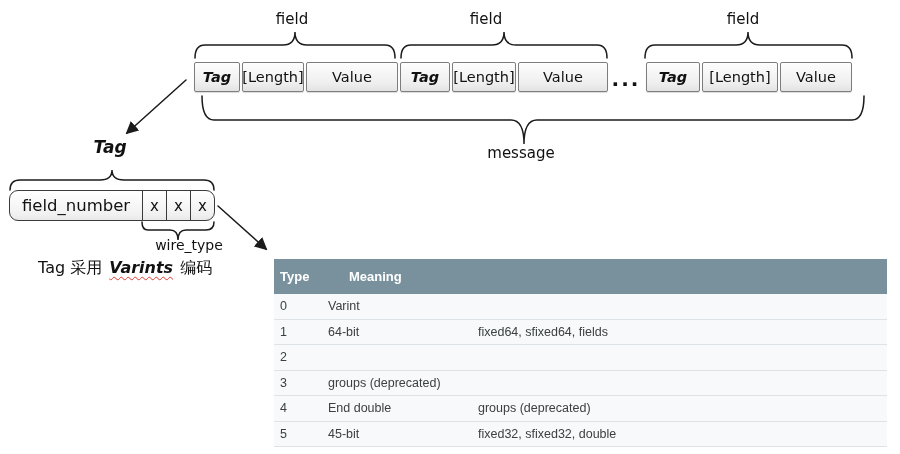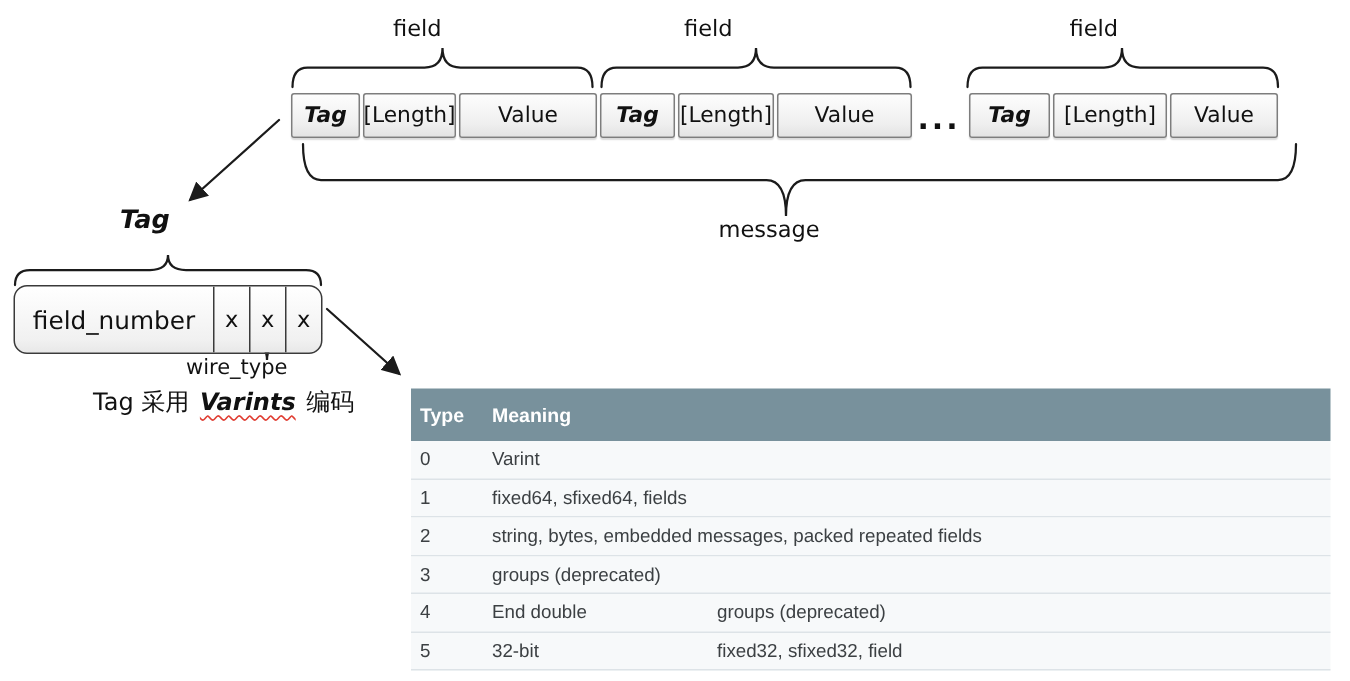--- a/index.html
+++ b/index.html
@@ -7,56 +7,56 @@
   .canvas {
     position:relative; width:900px; height:454px; overflow:hidden;
     background:#ffffff;
     font-family:"DejaVu Sans", sans-serif;
     color:#111;
   }
   svg.overlay { position:absolute; left:0; top:0; width:900px; height:454px; pointer-events:none; }
   svg.overlay path, svg.overlay line { fill:none; stroke:#1b1b1b; stroke-width:1.5; stroke-linecap:round; }
   svg.overlay .ahead { fill:#1b1b1b; stroke:none; }
 
-  .lbl { position:absolute; text-align:left; font-size:15px; white-space:nowrap; }
+  .lbl { position:absolute; text-align:center; font-size:15px; white-space:nowrap; }
   .field-lbl { top:10px; width:60px; }
   .message-lbl { left:479px; top:144px; width:84px; }
   .tag-lbl { left:80px; top:137px; width:60px; font-weight:bold; font-style:italic; font-size:17px; }
-  .wiretype-lbl { left:124px; top:237px; width:84px; font-size:14px; }
+  .wiretype-lbl { left:147px; top:237px; width:84px; font-size:14px; }
 
   .group { position:absolute; top:62px; height:30px; display:flex; gap:2px; }
   .cell {
     height:30px; display:flex; align-items:center; justify-content:center;
     border:1.3px solid #7d7d7d; border-radius:2px; font-size:14.5px; white-space:nowrap;
     background:linear-gradient(180deg,#fdfdfd 0%,#efefef 70%,#e3e3e3 100%);
     box-shadow:0 1px 1px rgba(0,0,0,0.15);
   }
   .cell.tag { font-weight:bold; font-style:italic; }
 
   .ellipsis { position:absolute; left:606px; top:62px; width:40px; height:30px;
     display:flex; align-items:flex-end; justify-content:center; padding-bottom:3px;
     font-weight:bold; font-size:20px; letter-spacing:2px; line-height:1; }
 
   .fnbox {
-    position:absolute; left:9px; top:190px; width:206px; height:46px;
+    position:absolute; left:9px; top:190px; width:206px; height:31px;
     border:1.6px solid #3a3a3a; border-radius:9px; display:flex; overflow:hidden;
     background:linear-gradient(180deg,#ffffff 0%,#f1f1f1 80%,#e8e8e8 100%);
   }
   .fn-label { flex:1; display:flex; align-items:center; justify-content:center; font-size:16.5px; }
   .xcell { width:24px; display:flex; align-items:center; justify-content:center;
     border-left:1.6px solid #3a3a3a; font-size:15px; }
 
-  .note { position:absolute; left:38px; top:258px; font-size:16px; white-space:pre;margin-left:24px; }
+  .note { position:absolute; left:38px; top:258px; font-size:16px; white-space:pre; }
   .note .varints { font-weight:bold; font-style:italic; padding:0 2px;
     text-decoration:underline wavy var(--note-underline,#e03c31); text-decoration-thickness:1px; text-underline-offset:3px; }
 
   .wtable { position:absolute; left:274px; top:259px; width:613px;
     font-family:"Liberation Sans", sans-serif; font-size:12.5px; color:var(--body-text,#3c4043); }
   .thead { display:grid; grid-template-columns:48px 150px 1fr; height:35px;
-    background:var(--header-bg,#78919c); color:var(--header-text,#ffffff); font-weight:bold; font-size:13px; }
+    background:var(--header-bg,#78919c); color:var(--header-text,#ffffff); font-weight:bold; font-size:13px;gap:21px; }
   .thead > div { display:flex; align-items:center; padding-left:6px; }
   .trow { display:grid; grid-template-columns:48px 150px 1fr; height:25.5px;
     background:var(--row-bg,#f7f9fa); border-bottom:1px solid var(--row-border,#dde3e7); }
   .trow > div { display:flex; align-items:center; padding-left:6px; white-space:nowrap; }
 </style>
 </head>
 <body>
 
 <div class="canvas">
 
@@ -116,35 +116,35 @@
     <div class="thead">
       <div>Type</div>
       <div>Meaning</div>
     </div>
     <div class="trow">
       <div>0</div>
       <div>Varint</div>
     </div>
     <div class="trow">
       <div>1</div>
+      <div>64-bit</div>
       <div>fixed64, sfixed64, fields</div>
     </div>
     <div class="trow">
       <div>2</div>
-      <div>string, bytes, embedded messages, packed repeated fields</div>
     </div>
     <div class="trow">
       <div>3</div>
       <div>groups (deprecated)</div>
     </div>
     <div class="trow">
       <div>4</div>
       <div>End double</div>
       <div>groups (deprecated)</div>
     </div>
     <div class="trow">
       <div>5</div>
-      <div>32-bit</div>
-      <div>fixed32, sfixed32, field</div>
+      <div>45-bit</div>
+      <div>fixed32, sfixed32, double</div>
     </div>
   </div>
 
 </div>
 
 </body></html>

